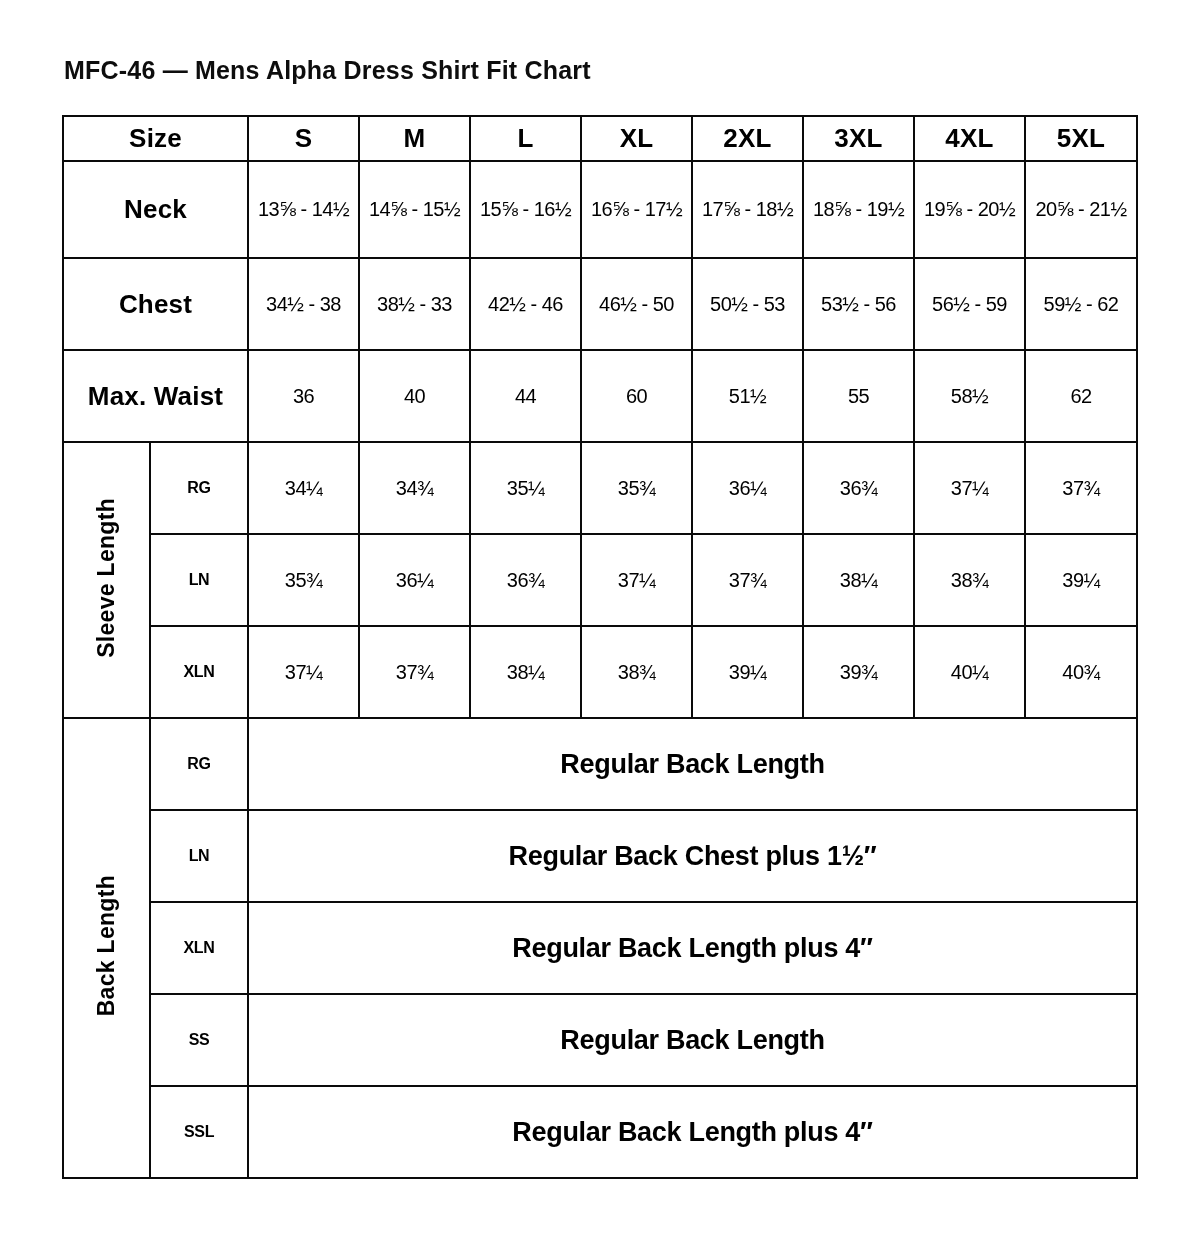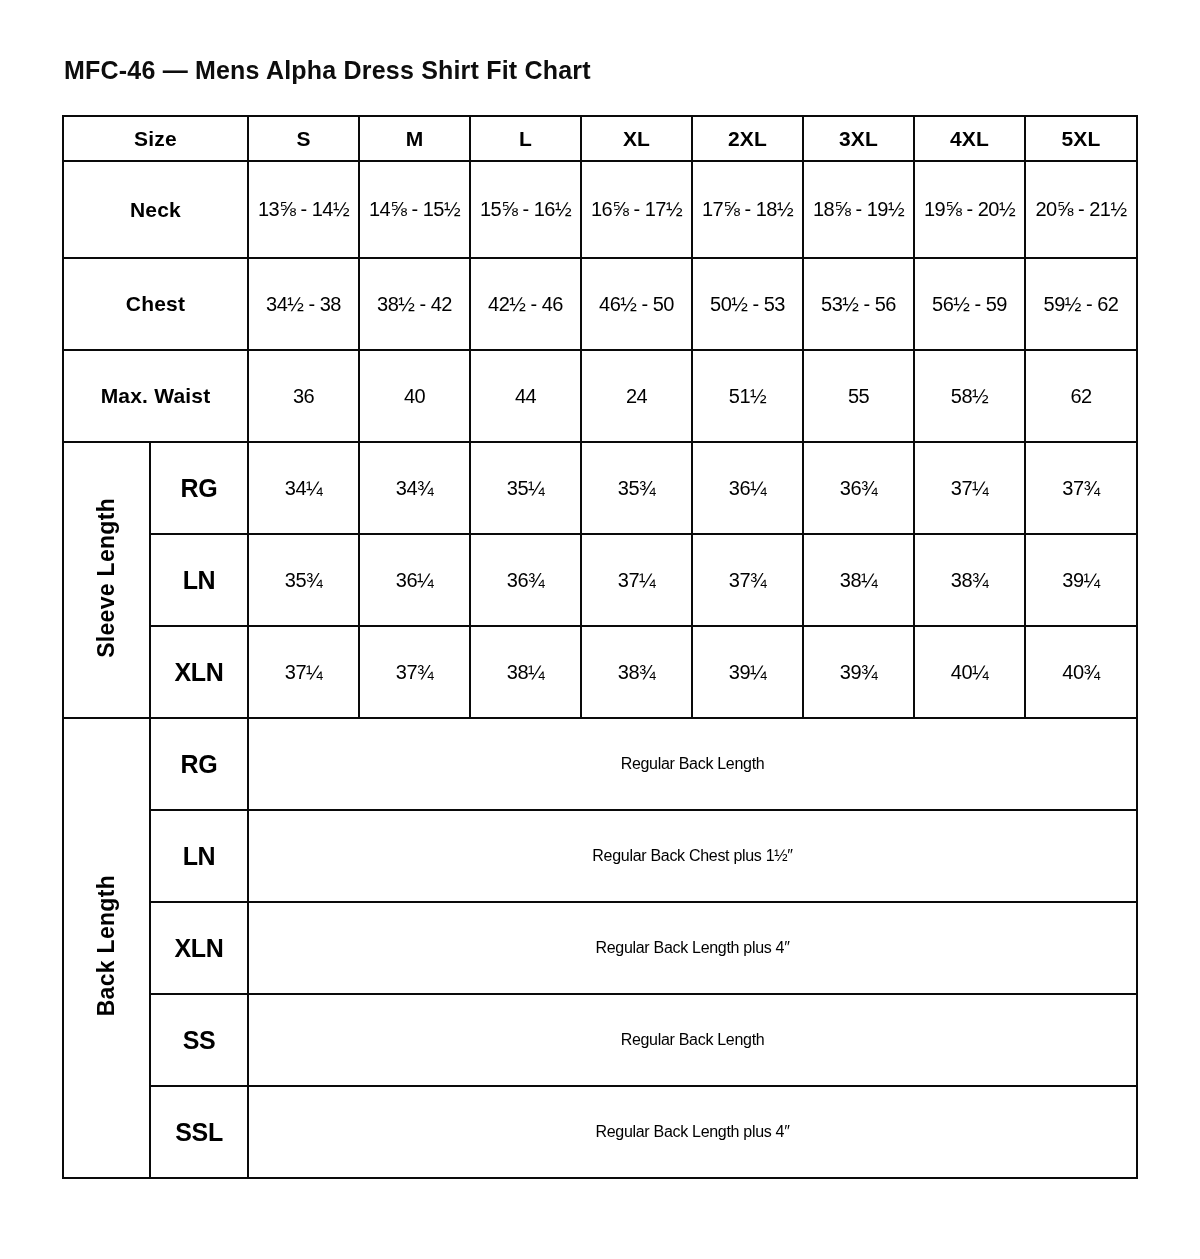--- a/index.html
+++ b/index.html
@@ -30,47 +30,47 @@
   table.fit-chart td {
     border: 2px solid #0a0a0a;
     text-align: center;
     vertical-align: middle;
     padding: 0;
     background: #ffffff;
   }
   td.gray { background: #e1e1e0; }
   td.head {
     font-weight: 700;
-    font-size: 21px;
+    font-size: 26px;
     letter-spacing: 0.2px;
   }
   td.vlabel { background: #e1e1e0; }
   td.vlabel span {
     display: inline-block;
     writing-mode: vertical-rl;
     transform: rotate(180deg);
     font-weight: 700;
     font-size: 23px;
     letter-spacing: 0.3px;
     white-space: nowrap;
   }
   td.sub {
     font-weight: 700;
-    font-size: 25px;
+    font-size: 16px;
     letter-spacing: -0.3px;
   }
   td.val {
     font-weight: 400;
     font-size: 20px;
     letter-spacing: -0.5px;
     white-space: nowrap;
   }
   td.longval {
-    font-weight: 400;
-    font-size: 16px;
+    font-weight: 700;
+    font-size: 27px;
     letter-spacing: -0.3px;
   }
   tr.r-head  { height: 45px; }
   tr.r-neck  { height: 97px; }
   tr.r-std   { height: 92px; }
 </style>
 </head>
 <body>
 
 <div class="page">
@@ -111,35 +111,35 @@
       <td class="val">16⅝ - 17½</td>
       <td class="val">17⅝ - 18½</td>
       <td class="val">18⅝ - 19½</td>
       <td class="val">19⅝ - 20½</td>
       <td class="val">20⅝ - 21½</td>
     </tr>
 
     <tr class="r-std">
       <td colspan="2" class="gray head">Chest</td>
       <td class="val">34½ - 38</td>
-      <td class="val">38½ - 42</td>
+      <td class="val">38½ - 33</td>
       <td class="val">42½ - 46</td>
       <td class="val">46½ - 50</td>
       <td class="val">50½ - 53</td>
       <td class="val">53½ - 56</td>
       <td class="val">56½ - 59</td>
       <td class="val">59½ - 62</td>
     </tr>
 
     <tr class="r-std">
       <td colspan="2" class="gray head">Max. Waist</td>
       <td class="val">36</td>
       <td class="val">40</td>
       <td class="val">44</td>
-      <td class="val">24</td>
+      <td class="val">60</td>
       <td class="val">51½</td>
       <td class="val">55</td>
       <td class="val">58½</td>
       <td class="val">62</td>
     </tr>
 
     <tr class="r-std">
       <td rowspan="3" class="vlabel">
         <span>Sleeve Length</span>
       </td>

